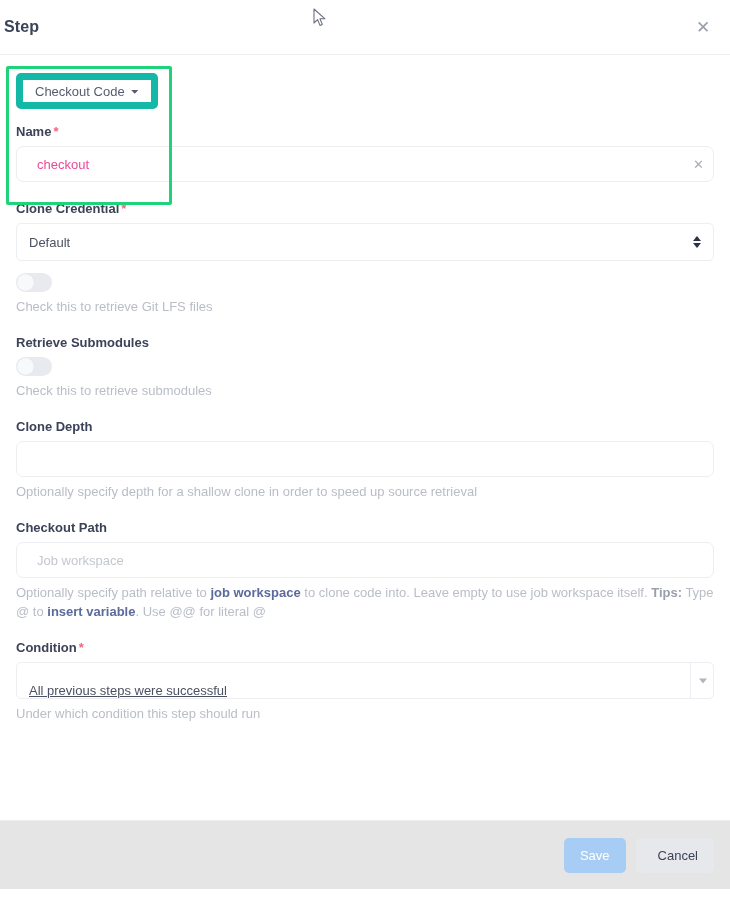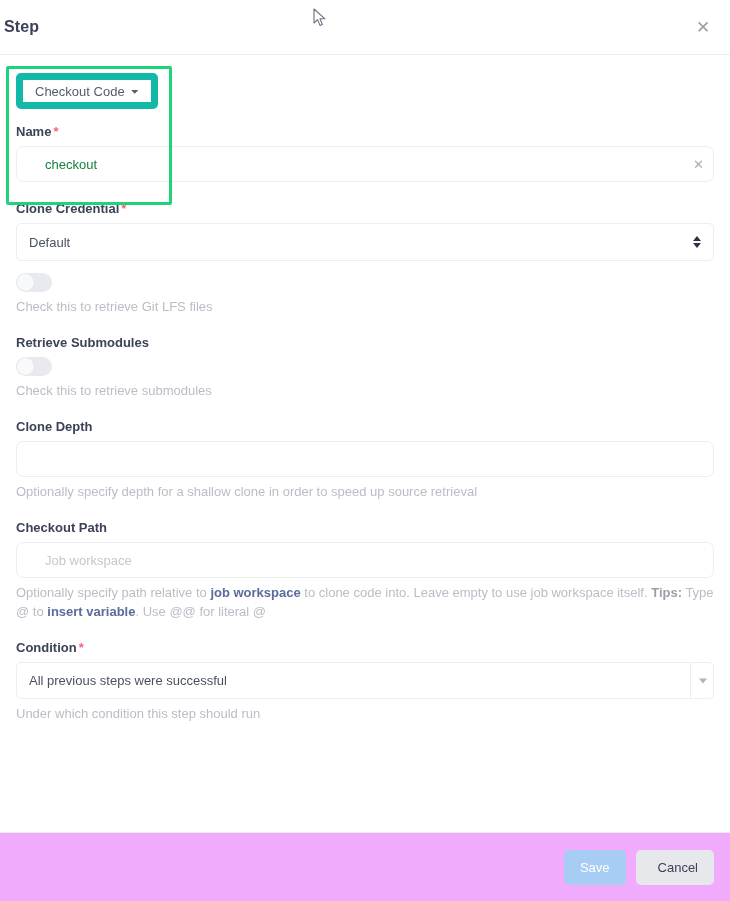--- a/index.html
+++ b/index.html
@@ -104,23 +104,23 @@
   }
 
   
   .input-wrap { position: relative; }
   .text-input {
     width: 100%;
     height: 36px;
     border: 1px solid #eceef1;
     border-radius: 7px;
     background: #fff;
-    padding: 0 30px 0 28px;
-    font-size: 13px;
-    color: #15803d;
+    padding: 0 30px 0 20px;
+    font-size: 13px;
+    color: #ec4899;
     font-family: "Liberation Sans", sans-serif;
     outline: none;
   }
   .text-input::placeholder { color: #c3c7ce; }
   .input-clear {
     position: absolute;
     right: 10px; top: 50%;
     transform: translateY(-50%);
     color: #a8adb6;
     font-size: 13px;
@@ -164,25 +164,26 @@
 
   
   .select-split {
     position: relative;
     width: 100%;
     height: 37px;
     border: 1px solid #eceef1;
     border-radius: 5px;
     background: #fff;
     display: flex;
-    align-items: center;
+    align-items: flex-end;
     padding: 0 12px;
     font-size: 13px;
     color: #4a5160;
     cursor: pointer;
+    text-decoration: underline;
   }
   .select-split .divider {
     position: absolute;
     right: 22px; top: 0; bottom: 0;
     width: 1px;
     background: #eceef1;
   }
   .select-split .caret {
     position: absolute;
     right: 6px; top: 50%;
@@ -207,29 +208,29 @@
     left: 1px; top: 1px;
     width: 17px; height: 17px;
     border-radius: 50%;
     background: #f8f9fb;
     box-shadow: 0 0 1px rgba(0,0,0,.10);
   }
 
   
   .modal-footer {
     position: absolute;
-    left: 0; right: 0; bottom: 0;
+    left: 0; right: 0; bottom: 12px;
     height: 69px;
     border-top: 1px solid #eceef1;
     display: flex;
     align-items: center;
     justify-content: flex-end;
     gap: 10px;
     padding: 0 16px;
-    background: #f0abfc;
+    background: #e5e5e5;
   }
   .btn {
     height: 35px;
     min-width: 57px;
     padding: 0 16px;
     border-radius: 5px;
     border: none;
     font-size: 13px;
     font-family: "Liberation Sans", sans-serif;
     cursor: pointer;

